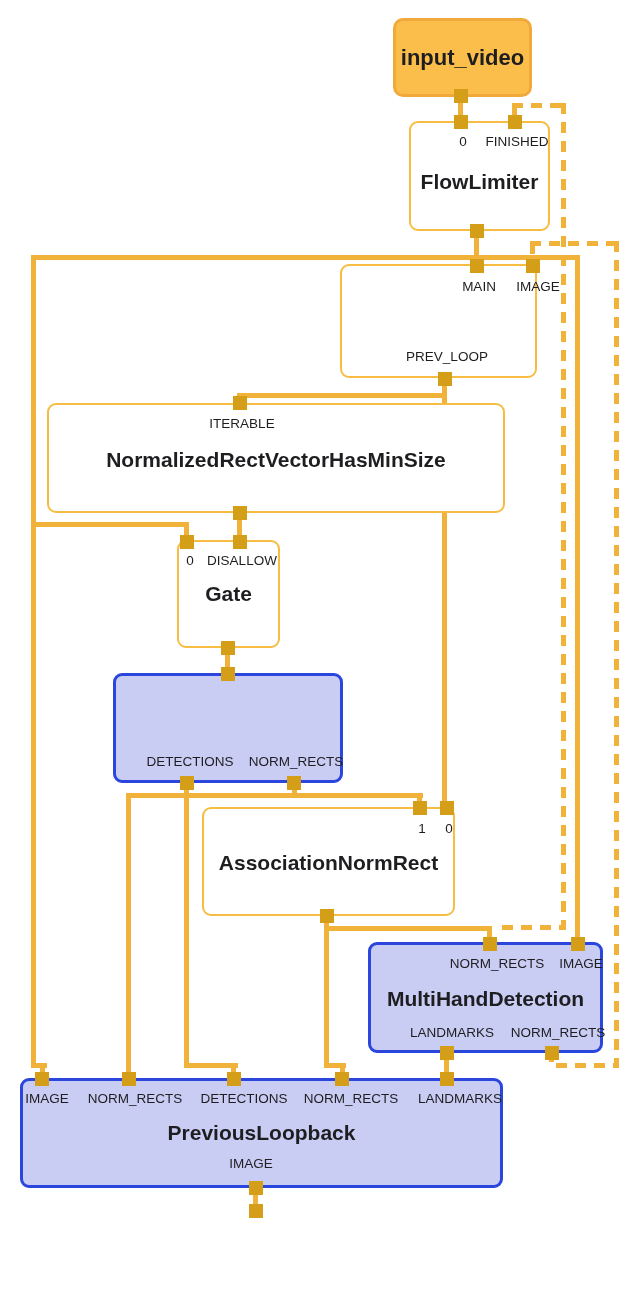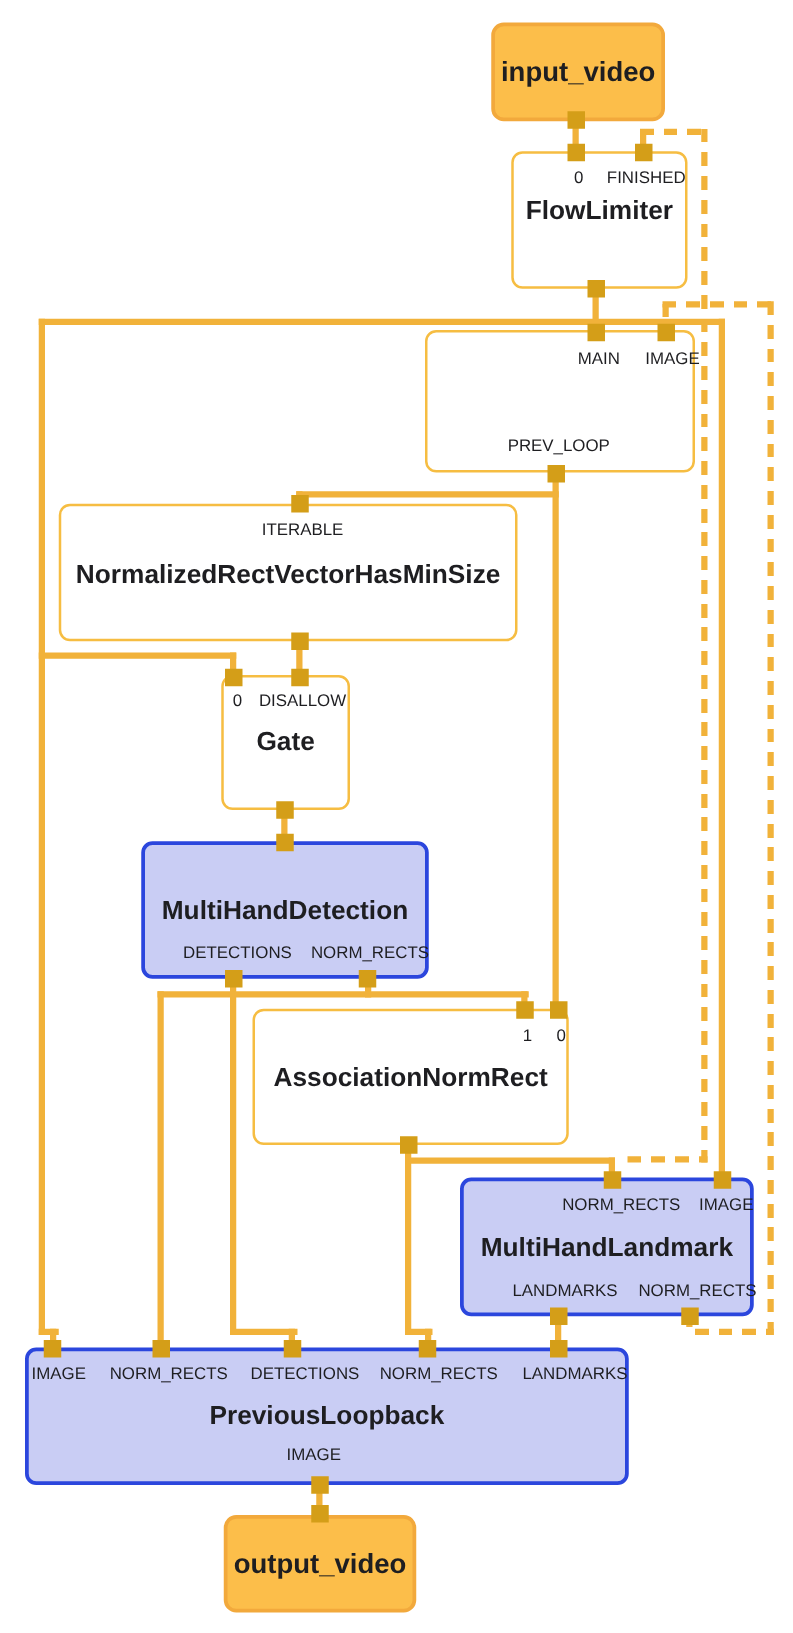--- a/index.html
+++ b/index.html
@@ -75,73 +75,69 @@
   <div class="dh" style="left:556px;top:1063px;width:63px;height:5px"></div>
   <div class="dv" style="left:549px;top:1051px;width:5px;height:16px"></div>
 
   <div class="node stream" style="left:393px;top:18px;width:139px;height:79px">
     <span class="stream-label">input_video</span>
   </div>
 
   <div class="node calc" style="left:409px;top:121px;width:141px;height:110px">
     <span class="plabel" style="left:52px;top:11px">0</span>
     <span class="plabel" style="left:106px;top:11px">FINISHED</span>
-    <div class="title" style="top:34px">FlowLimiter</div>
+    <div class="title" style="top:47px">FlowLimiter</div>
   </div>
 
-  <div class="node calc" style="left:340px;top:264px;width:216px;height:114px">
+  <div class="node calc" style="left:340px;top:264px;width:197px;height:114px">
     <span class="plabel" style="left:137px;top:13px">MAIN</span>
     <span class="plabel" style="left:196px;top:13px">IMAGE</span>
     <span class="plabel" style="left:105px;bottom:12px">PREV_LOOP</span>
   </div>
 
-  <div class="node calc" style="left:47px;top:403px;width:367px;height:110px">
+  <div class="node calc" style="left:47px;top:403px;width:458px;height:110px">
     <span class="plabel" style="left:193px;top:11px">ITERABLE</span>
     <div class="title" style="top:43px">NormalizedRectVectorHasMinSize</div>
   </div>
 
   <div class="node calc" style="left:177px;top:540px;width:103px;height:108px">
     <span class="plabel" style="left:11px;top:11px">0</span>
     <span class="plabel" style="left:63px;top:11px">DISALLOW</span>
     <div class="title" style="top:40px">Gate</div>
   </div>
 
   <div class="node sub" style="left:113px;top:673px;width:230px;height:110px">
-    <div class="title" style="top:41px">MultiHandDetection</div>
     <span class="plabel" style="left:74px;bottom:11px">DETECTIONS</span>
     <span class="plabel" style="left:180px;bottom:11px">NORM_RECTS</span>
   </div>
 
   <div class="node calc" style="left:202px;top:807px;width:253px;height:109px">
     <span class="plabel" style="left:218px;top:12px">1</span>
     <span class="plabel" style="left:245px;top:12px">0</span>
     <div class="title" style="top:42px">AssociationNormRect</div>
   </div>
 
   <div class="node sub" style="left:368px;top:942px;width:235px;height:111px">
     <span class="plabel" style="left:126px;top:11px">NORM_RECTS</span>
     <span class="plabel" style="left:210px;top:11px">IMAGE</span>
-    <div class="title" style="top:42px">MultiHandLandmark</div>
+    <div class="title" style="top:42px">MultiHandDetection</div>
     <span class="plabel" style="left:81px;bottom:10px">LANDMARKS</span>
     <span class="plabel" style="left:187px;bottom:10px">NORM_RECTS</span>
   </div>
 
   <div class="node sub" style="left:20px;top:1078px;width:483px;height:110px">
     <span class="plabel" style="left:24px;top:10px">IMAGE</span>
     <span class="plabel" style="left:112px;top:10px">NORM_RECTS</span>
     <span class="plabel" style="left:221px;top:10px">DETECTIONS</span>
     <span class="plabel" style="left:328px;top:10px">NORM_RECTS</span>
     <span class="plabel" style="left:437px;top:10px">LANDMARKS</span>
     <div class="title" style="top:40px">PreviousLoopback</div>
     <span class="plabel" style="left:228px;bottom:14px">IMAGE</span>
   </div>
 
-  <div class="node stream" style="left:179px;top:1212px;width:154px;height:78px">
-    <span class="stream-label">output_video</span>
-  </div>
 
   <div class="cn" style="left:454px;top:89px"></div>
   <div class="cn" style="left:454px;top:115px"></div>
   <div class="cn" style="left:508px;top:115px"></div>
   <div class="cn" style="left:470px;top:224px"></div>
   <div class="cn" style="left:470px;top:259px"></div>
   <div class="cn" style="left:526px;top:259px"></div>
   <div class="cn" style="left:438px;top:372px"></div>
   <div class="cn" style="left:233px;top:396px"></div>
   <div class="cn" style="left:233px;top:506px"></div>

